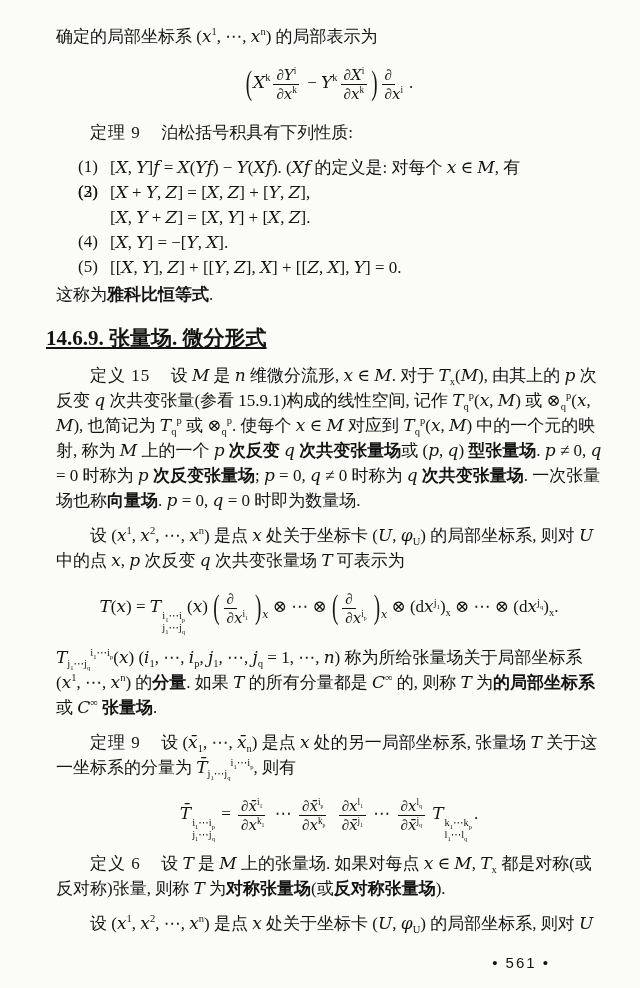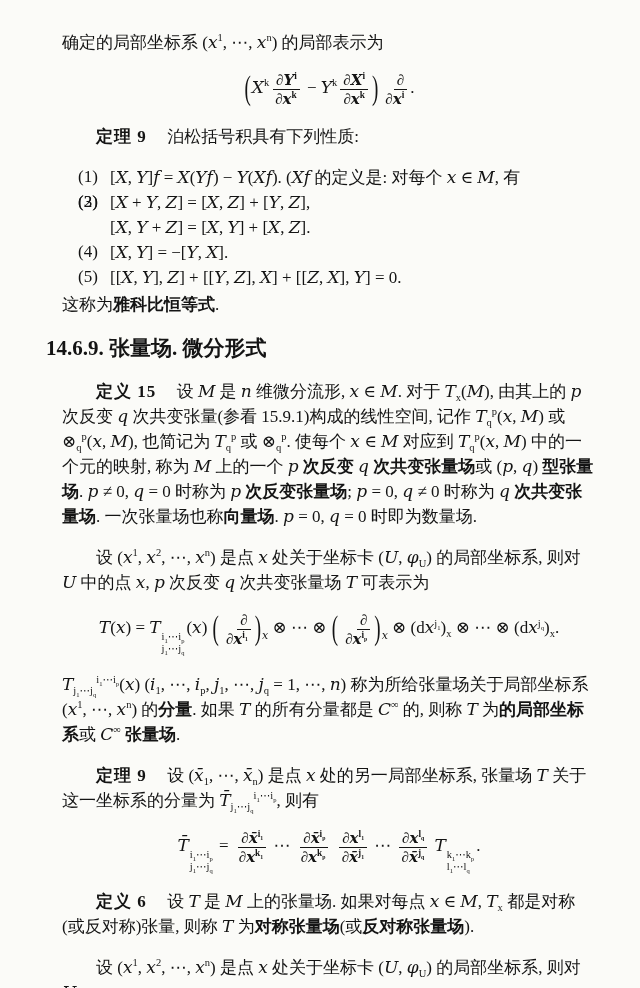--- a/index.html
+++ b/index.html
@@ -5,34 +5,34 @@
   html,body{margin:0;padding:0;}
   body{
     width:640px;height:988px;overflow:hidden;
     background:#fbfbf8;color:#141414;
     font-family:"Liberation Serif","DejaVu Serif",serif;
     font-size:17px;line-height:25px;
   }
   .page{padding:14px 28px 0 46px;}
   i{font-family:"DejaVu Serif",serif;}
   sup,sub{font-size:0.62em;line-height:0;}
-  p{margin:16px;}
+  p{margin:10px;}
   .indent{text-indent:2em;}
-  .lbl{font-weight:bold;letter-spacing:1px;}
+  .lbl{font-weight:normal;letter-spacing:1px;}
   .lead-gap{display:inline-block;width:1.2em;}
   
   .items{margin:2px 0 0 0;}
   .item{position:relative;padding-left:64px;line-height:24px;}
   .item .no{position:absolute;left:32px;}
   
-  h2.sec{font-size:21px;font-weight:bold;margin:16px 0 10px 0;line-height:30px;}
+  h2.sec{font-size:21px;font-weight:bold;margin:16px 0 10px 0;line-height:30px;text-decoration:underline;}
   
   .formula{text-align:center;margin:9px 0;white-space:nowrap;}
-  .frac{display:inline-flex;flex-direction:column;align-items:flex-end;
-        vertical-align:middle;margin:0 3px;font-size:15px;line-height:1.2;font-weight:bold;}
+  .frac{display:inline-flex;flex-direction:column;align-items:flex-start;
+        vertical-align:middle;margin:7px 3px;font-size:15px;line-height:1.2;}
   .frac .num{padding:0 3px;border-bottom:1.3px solid #141414;}
   .frac .den{padding:0 3px;}
   .supsub{display:inline-flex;flex-direction:column;align-items:flex-start;
           vertical-align:-7px;font-size:10.5px;line-height:1.15;margin:0 2px 0 1px;}
   .bigp{display:inline-block;transform:scaleY(1.75);font-size:19px;
         vertical-align:-1px;padding:0 1px;}
   .sub-out{font-size:11px;vertical-align:-6px;}
   
   .pageno{text-align:right;padding-right:62px;margin-top:14px;
           font-family:"Liberation Sans",sans-serif;font-size:15px;letter-spacing:2px;}

